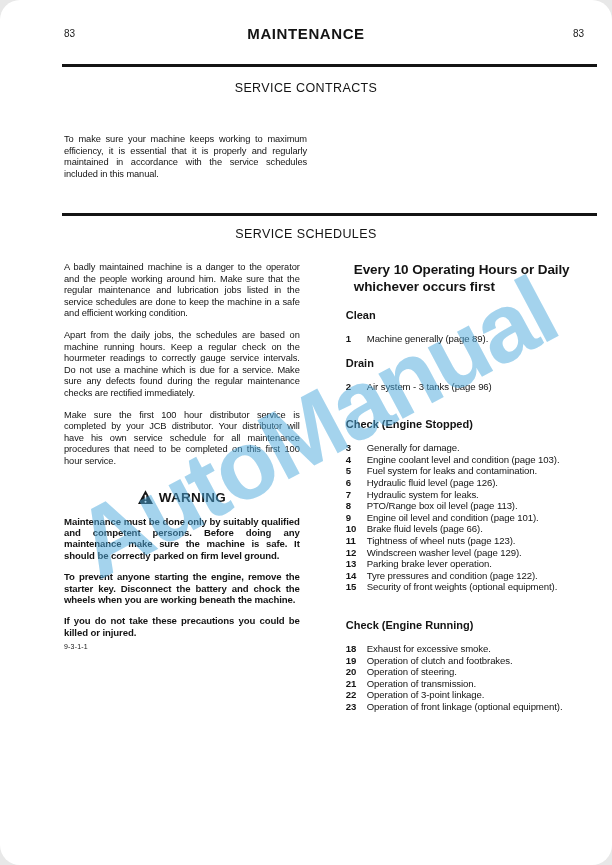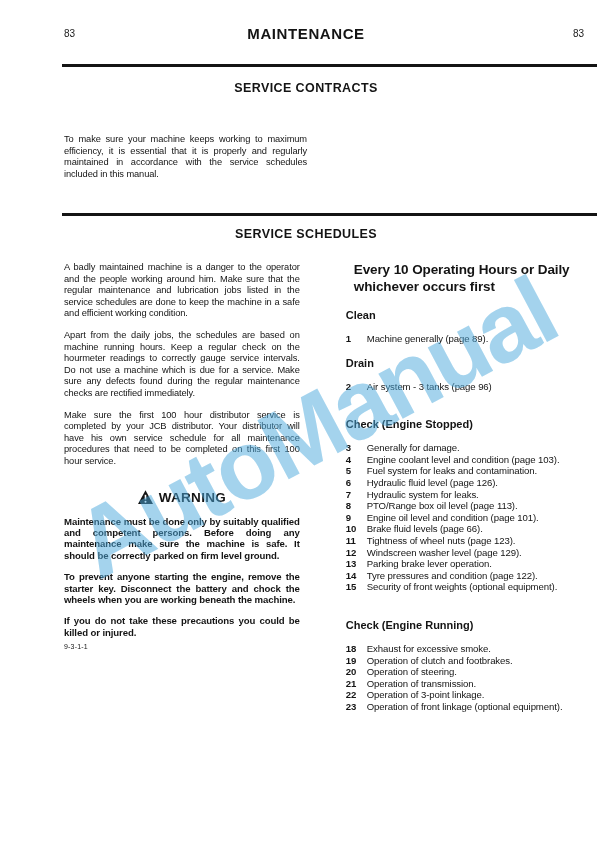--- a/index.html
+++ b/index.html
@@ -4,34 +4,35 @@
 <style>
   html,body{margin:0;padding:0;background:#e8e8e8;}
   .page{
     position:relative;
     width:612px;height:865px;
     background:#ffffff;
     font-family:"Liberation Sans",sans-serif;
     color:#141414;
     overflow:hidden;
     margin:0 auto;
+    border-radius:20px;
   }
   .pageno{position:absolute;top:28px;font-size:10px;color:#1a1a1a;}
   .pageno.left{left:64px;}
   .pageno.right{right:28px;}
   .doc-title{
     position:absolute;top:25px;left:0;right:0;
     text-align:center;font-size:15px;font-weight:700;letter-spacing:.6px;
   }
   .rule{position:absolute;left:62px;right:15px;height:3px;background:#141414;}
   .rule.r1{top:64px;}
   .rule.r2{top:213px;}
   .sec-title{
     position:absolute;left:0;right:0;text-align:center;
-    font-size:12.5px;font-weight:700;letter-spacing:.4px;
+    font-size:12.5px;font-weight:400;letter-spacing:.4px;
   }
   .sec-title.contracts{top:81px;}
   .sec-title.schedules{top:227px;}
   .contracts-row{
     position:absolute;top:134px;left:64px;right:15px;
     display:flex;gap:39px;
   }
   .contracts-row .cl{width:243px;}
   .contracts-row .cr{width:259px;}
   .columns{

